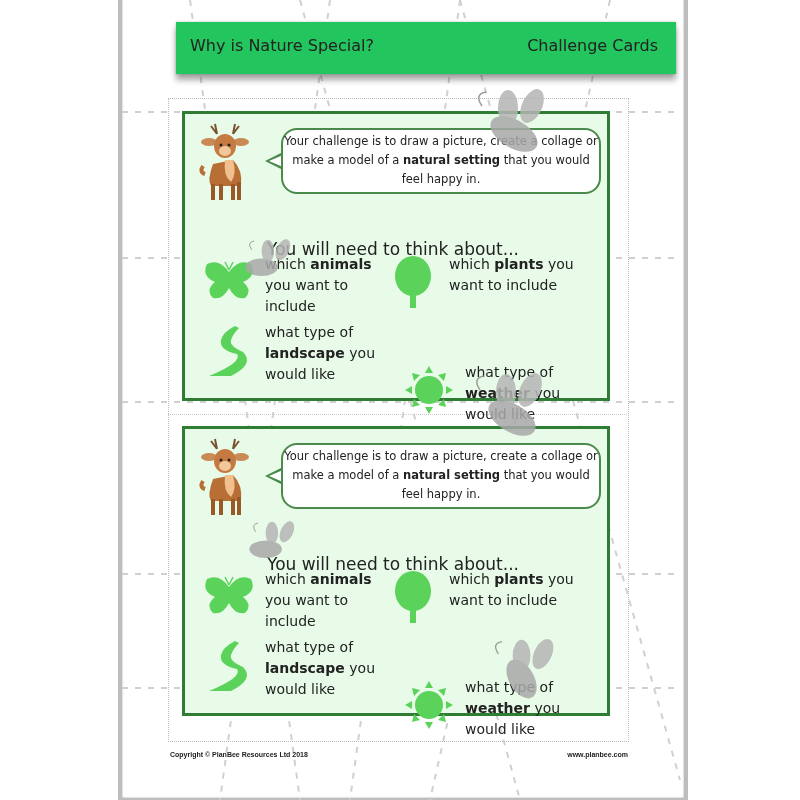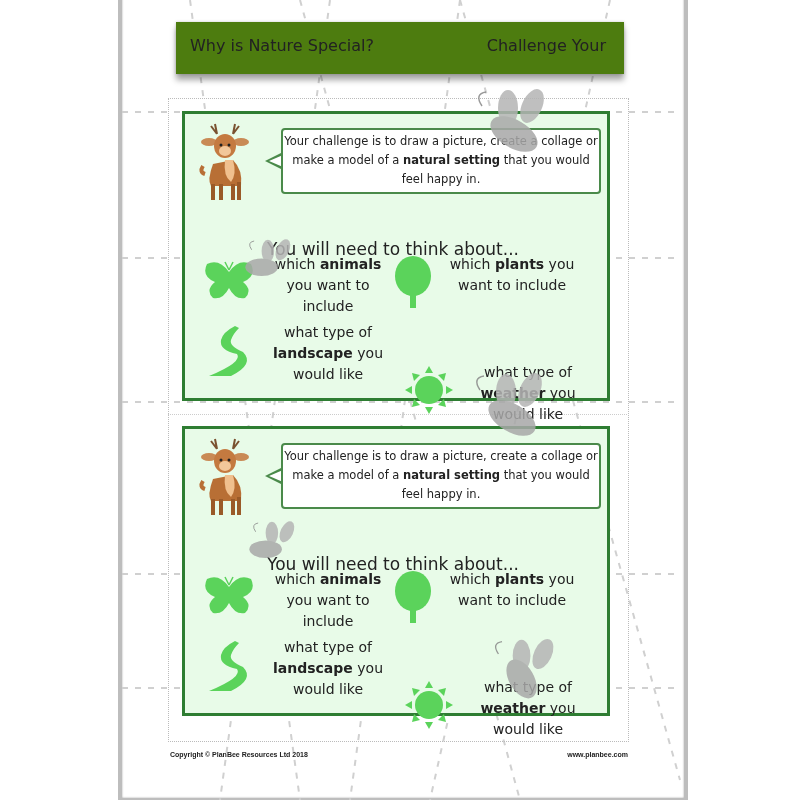--- a/index.html
+++ b/index.html
@@ -10,22 +10,22 @@
   .page {
     position:absolute; left:118px; top:-4px; width:562px; height:802px;
     background:#fff;
     border-left:4px solid #bdbdbd; border-right:4px solid #bdbdbd; border-bottom:4px solid #bdbdbd;
     box-shadow: inset 0 0 2px #999;
   }
   .bg-dash {
     position:absolute; inset:0; pointer-events:none;
   }
   .header {
-    position:absolute; left:176px; top:22px; width:448px; height:52px;
-    background:#4d7c0f; box-shadow: 0 6px 6px rgba(0,0,0,0.35), 0 0 3px rgba(0,0,0,0.2);
+    position:absolute; left:176px; top:22px; width:500px; height:52px;
+    background:#22c55e; box-shadow: 0 6px 6px rgba(0,0,0,0.35), 0 0 3px rgba(0,0,0,0.2);
   }
   .header .title {
     position:absolute; left:14px; top:14px; font-size:16px; color:#222;
   }
   .header .subtitle {
     position:absolute; right:18px; top:14px; font-size:16px; color:#222;
   }
   .cut-area {
     position:absolute; left:168px; top:98px; width:459px; height:642px;
     border:1px dotted #bbb;
@@ -38,40 +38,40 @@
     background:#e8fbe8; border:3px solid #2e7d32;
     box-sizing:border-box;
   }
   .card.c1 { top:111px; }
   .card.c2 { top:426px; }
   .deer {
     position:absolute; left:12px; top:6px; width:56px; height:84px;
   }
   .bubble {
     position:absolute; left:96px; top:14px; width:316px; height:60px;
-    background:#fff; border:2px solid #4a8a4a; border-radius:4px;
+    background:#fff; border:2px solid #4a8a4a; border-radius:16px;
     font-size:11.5px; line-height:19px; color:#222; text-align:center;
     padding-top:2px;
   }
   .bubble-tail {
     position:absolute; left:80px; top:38px; width:0; height:0;
     border-top:9px solid transparent; border-bottom:9px solid transparent;
     border-right:18px solid #4a8a4a;
   }
   .bubble-tail-inner {
     position:absolute; left:84px; top:41px; width:0; height:0;
     border-top:6px solid transparent; border-bottom:6px solid transparent;
     border-right:14px solid #fff;
   }
   .bubble b { font-weight:bold; }
   .think {
     position:absolute; left:82px; top:100px; font-size:17px; color:#222;margin-top:25px;
   }
   .item {
-    position:absolute; width:190px; height:60px;text-align:center;
+    position:absolute; width:190px; height:60px;
   }
   .item .icon { position:absolute; left:0; top:0; width:56px; height:56px; }
   .item .txt {
     position:absolute; left:64px; top:0; font-size:14px; line-height:21px; color:#222;
   }
   .item .txt b { font-weight:bold; }
   .i-animals { left:16px; top:140px; }
   .i-plants { left:200px; top:140px; }
   .i-land { left:16px; top:208px; }
   .i-weather { left:216px; top:200px;margin-top:48px; }
@@ -101,21 +101,21 @@
     <line x1="330" y1="0" x2="220" y2="800"></line>
     <line x1="460" y1="0" x2="350" y2="800"></line>
     <line x1="300" y1="0" x2="520" y2="800"></line>
     <line x1="610" y1="0" x2="430" y2="800"></line>
     <line x1="460" y1="0" x2="680" y2="780"></line>
   </g>
 </svg>
 
 <div class="header">
   <span class="title">Why is Nature Special?</span>
-  <span class="subtitle">Challenge Your</span>
+  <span class="subtitle">Challenge Cards</span>
 </div>
 
 <div class="cut-area"></div>
 <div class="cut-mid"></div>
 
 <div class="card c1">
   <svg class="deer" viewBox="0 0 56 84">
     <path d="M18 4 L20 14 M14 6 L20 14 M38 4 L36 14 M42 6 L36 14" stroke="#7a5230" stroke-width="2" fill="none"></path>
     <ellipse cx="12" cy="22" rx="8" ry="4" fill="#c98a55"></ellipse>
     <ellipse cx="44" cy="22" rx="8" ry="4" fill="#c98a55"></ellipse>

